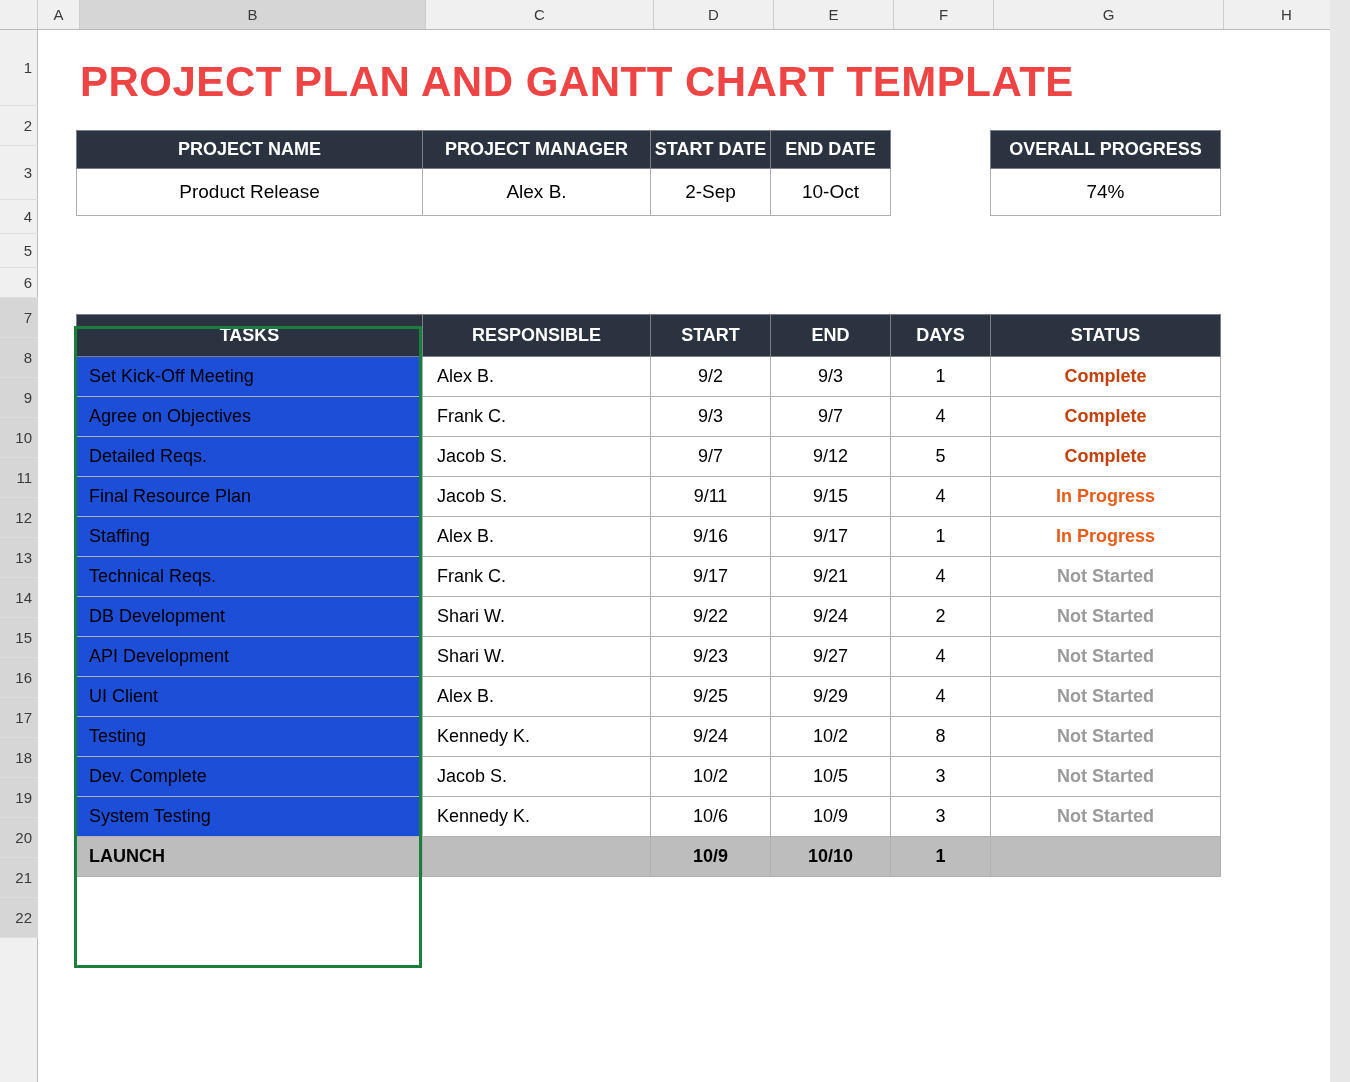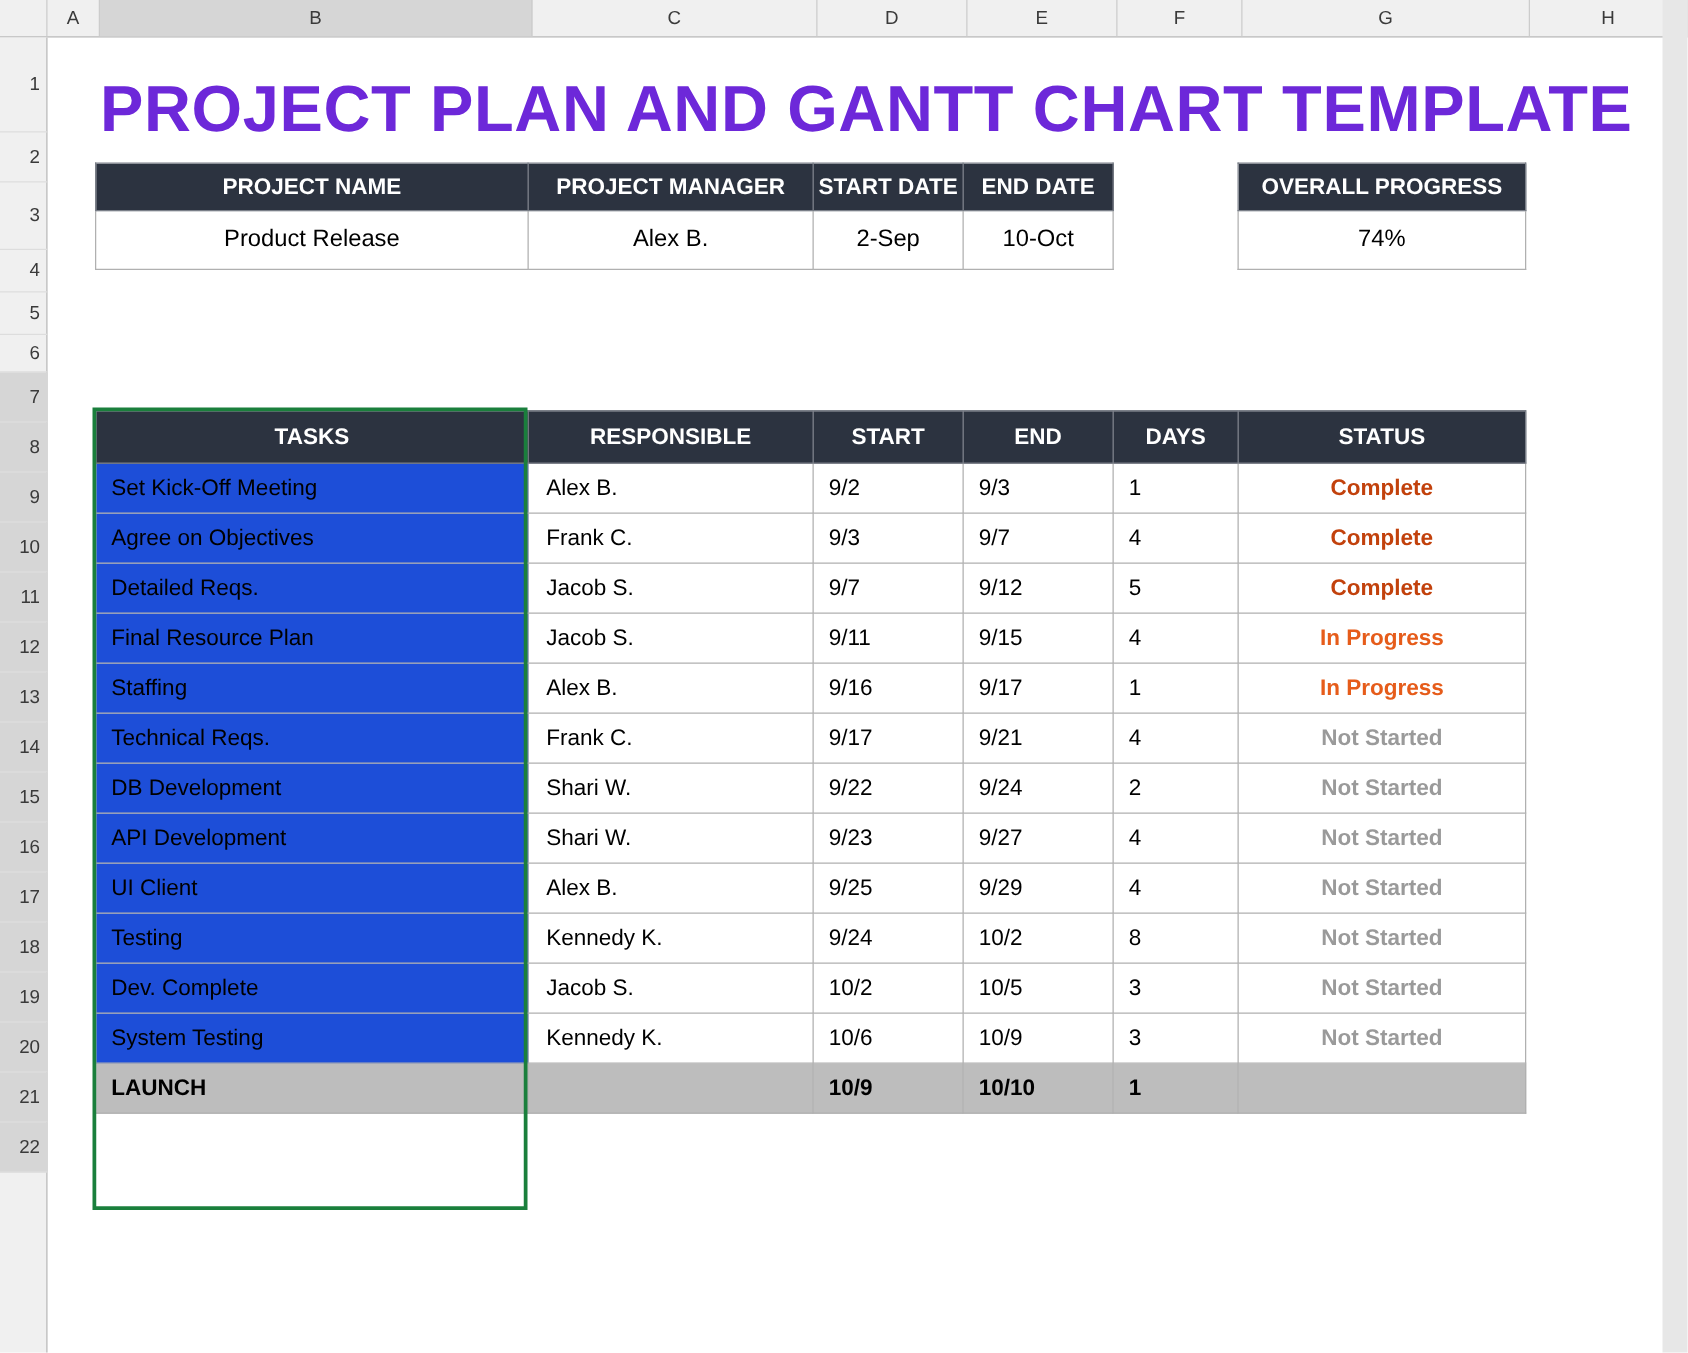--- a/index.html
+++ b/index.html
@@ -49,24 +49,24 @@
 .sheet {
   position: absolute;
   top: 30px; left: 38px; right: 0; bottom: 0;
 }
 
 
 .title {
   position: absolute;
   left: 42px;
   top: 28px;
-  font-size: 52px;
+  font-size: 42px;
   font-weight: 700;
   letter-spacing: 0.5px;
-  color: #6d28d9;
+  color: #ef4444;
 }
 
 
 .summary {
   position: absolute;
   left: 38px;
   top: 100px;
 }
 .summary table {
   border-collapse: collapse;
@@ -85,39 +85,39 @@
   text-align: center;
   padding: 12px 0;
   background: #fff;
 }
 .gap-col { width: 60px; border: none !important; background: transparent !important; }
 
 
 .tasktbl {
   position: absolute;
   left: 38px;
-  top: 298px;
+  top: 284px;
   border-collapse: collapse;
 }
 .tasktbl th {
   background: #2c3340;
   color: #fff;
   font-weight: 700;
   font-size: 18px;
   padding: 10px 0;
   border: 1px solid #7a7f88;
 }
 .tasktbl td {
   border: 1px solid #b0b0b0;
   font-size: 18px;
   padding: 9px 12px;
   background: #fff;
 }
 .tasktbl td.taskname { background: #1d4ed8; }
-.tasktbl td.center { }
+.tasktbl td.center { text-align: center; }
 .tasktbl td.resp { padding-left: 14px; }
 .status { font-weight: 700; text-align: center; }
 .status.Complete { color: #c2410c; }
 .status.Overdue { color: #e65c1a; }
 .status.InProgress { color: #e65c1a; }
 .status.NotStarted { color: #9a9a9a; }
 .launch-row td { background: #bdbdbd !important; font-weight: 700; }
 .launch-row td.taskname { font-weight: 700; }
 
 

